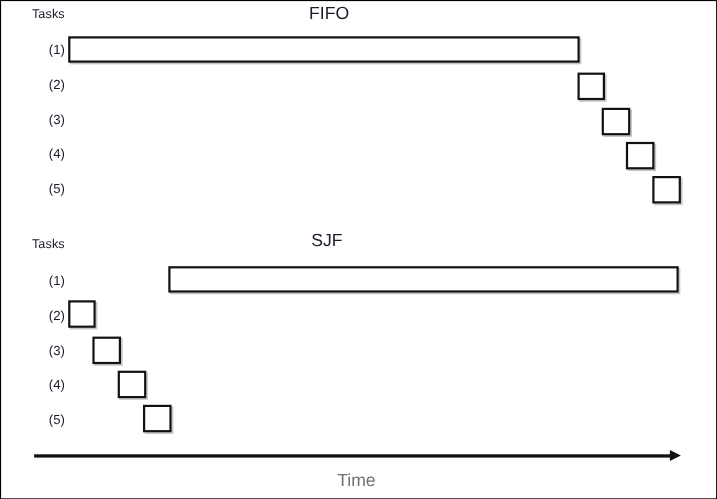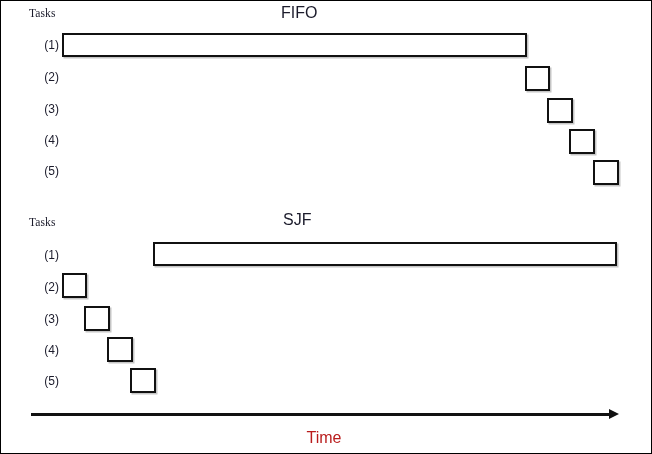--- a/index.html
+++ b/index.html
@@ -18,21 +18,20 @@
     border: 1px solid #000000;
     box-sizing: border-box;
     overflow: hidden;
   }
   .axis-label {
     position: absolute;
     font-size: 11.5px;
     color: #1b1b2b;
     letter-spacing: 0.1px;
     white-space: nowrap;
-    font-family: Liberation Serif, serif;
   }
   .panel-title {
     position: absolute;
     font-size: 16px;
     color: #1b1b2b;
     text-align: left;
     white-space: nowrap;
   }
   .task-label {
     position: absolute;
@@ -64,21 +63,21 @@
     position: absolute;
     width: 0;
     height: 0;
     border-top: 5px solid transparent;
     border-bottom: 5px solid transparent;
     border-left: 10px solid #111111;
   }
   .time-caption {
     position: absolute;
     font-size: 16px;
-    color: #b91c1c;
+    color: #737373;
     text-align: center;
     white-space: nowrap;
   }
 </style>
 </head>
 <body>
 
 <div id="figure">
 
   <div class="axis-label" style="left:28px; top:6px;">Tasks</div>

